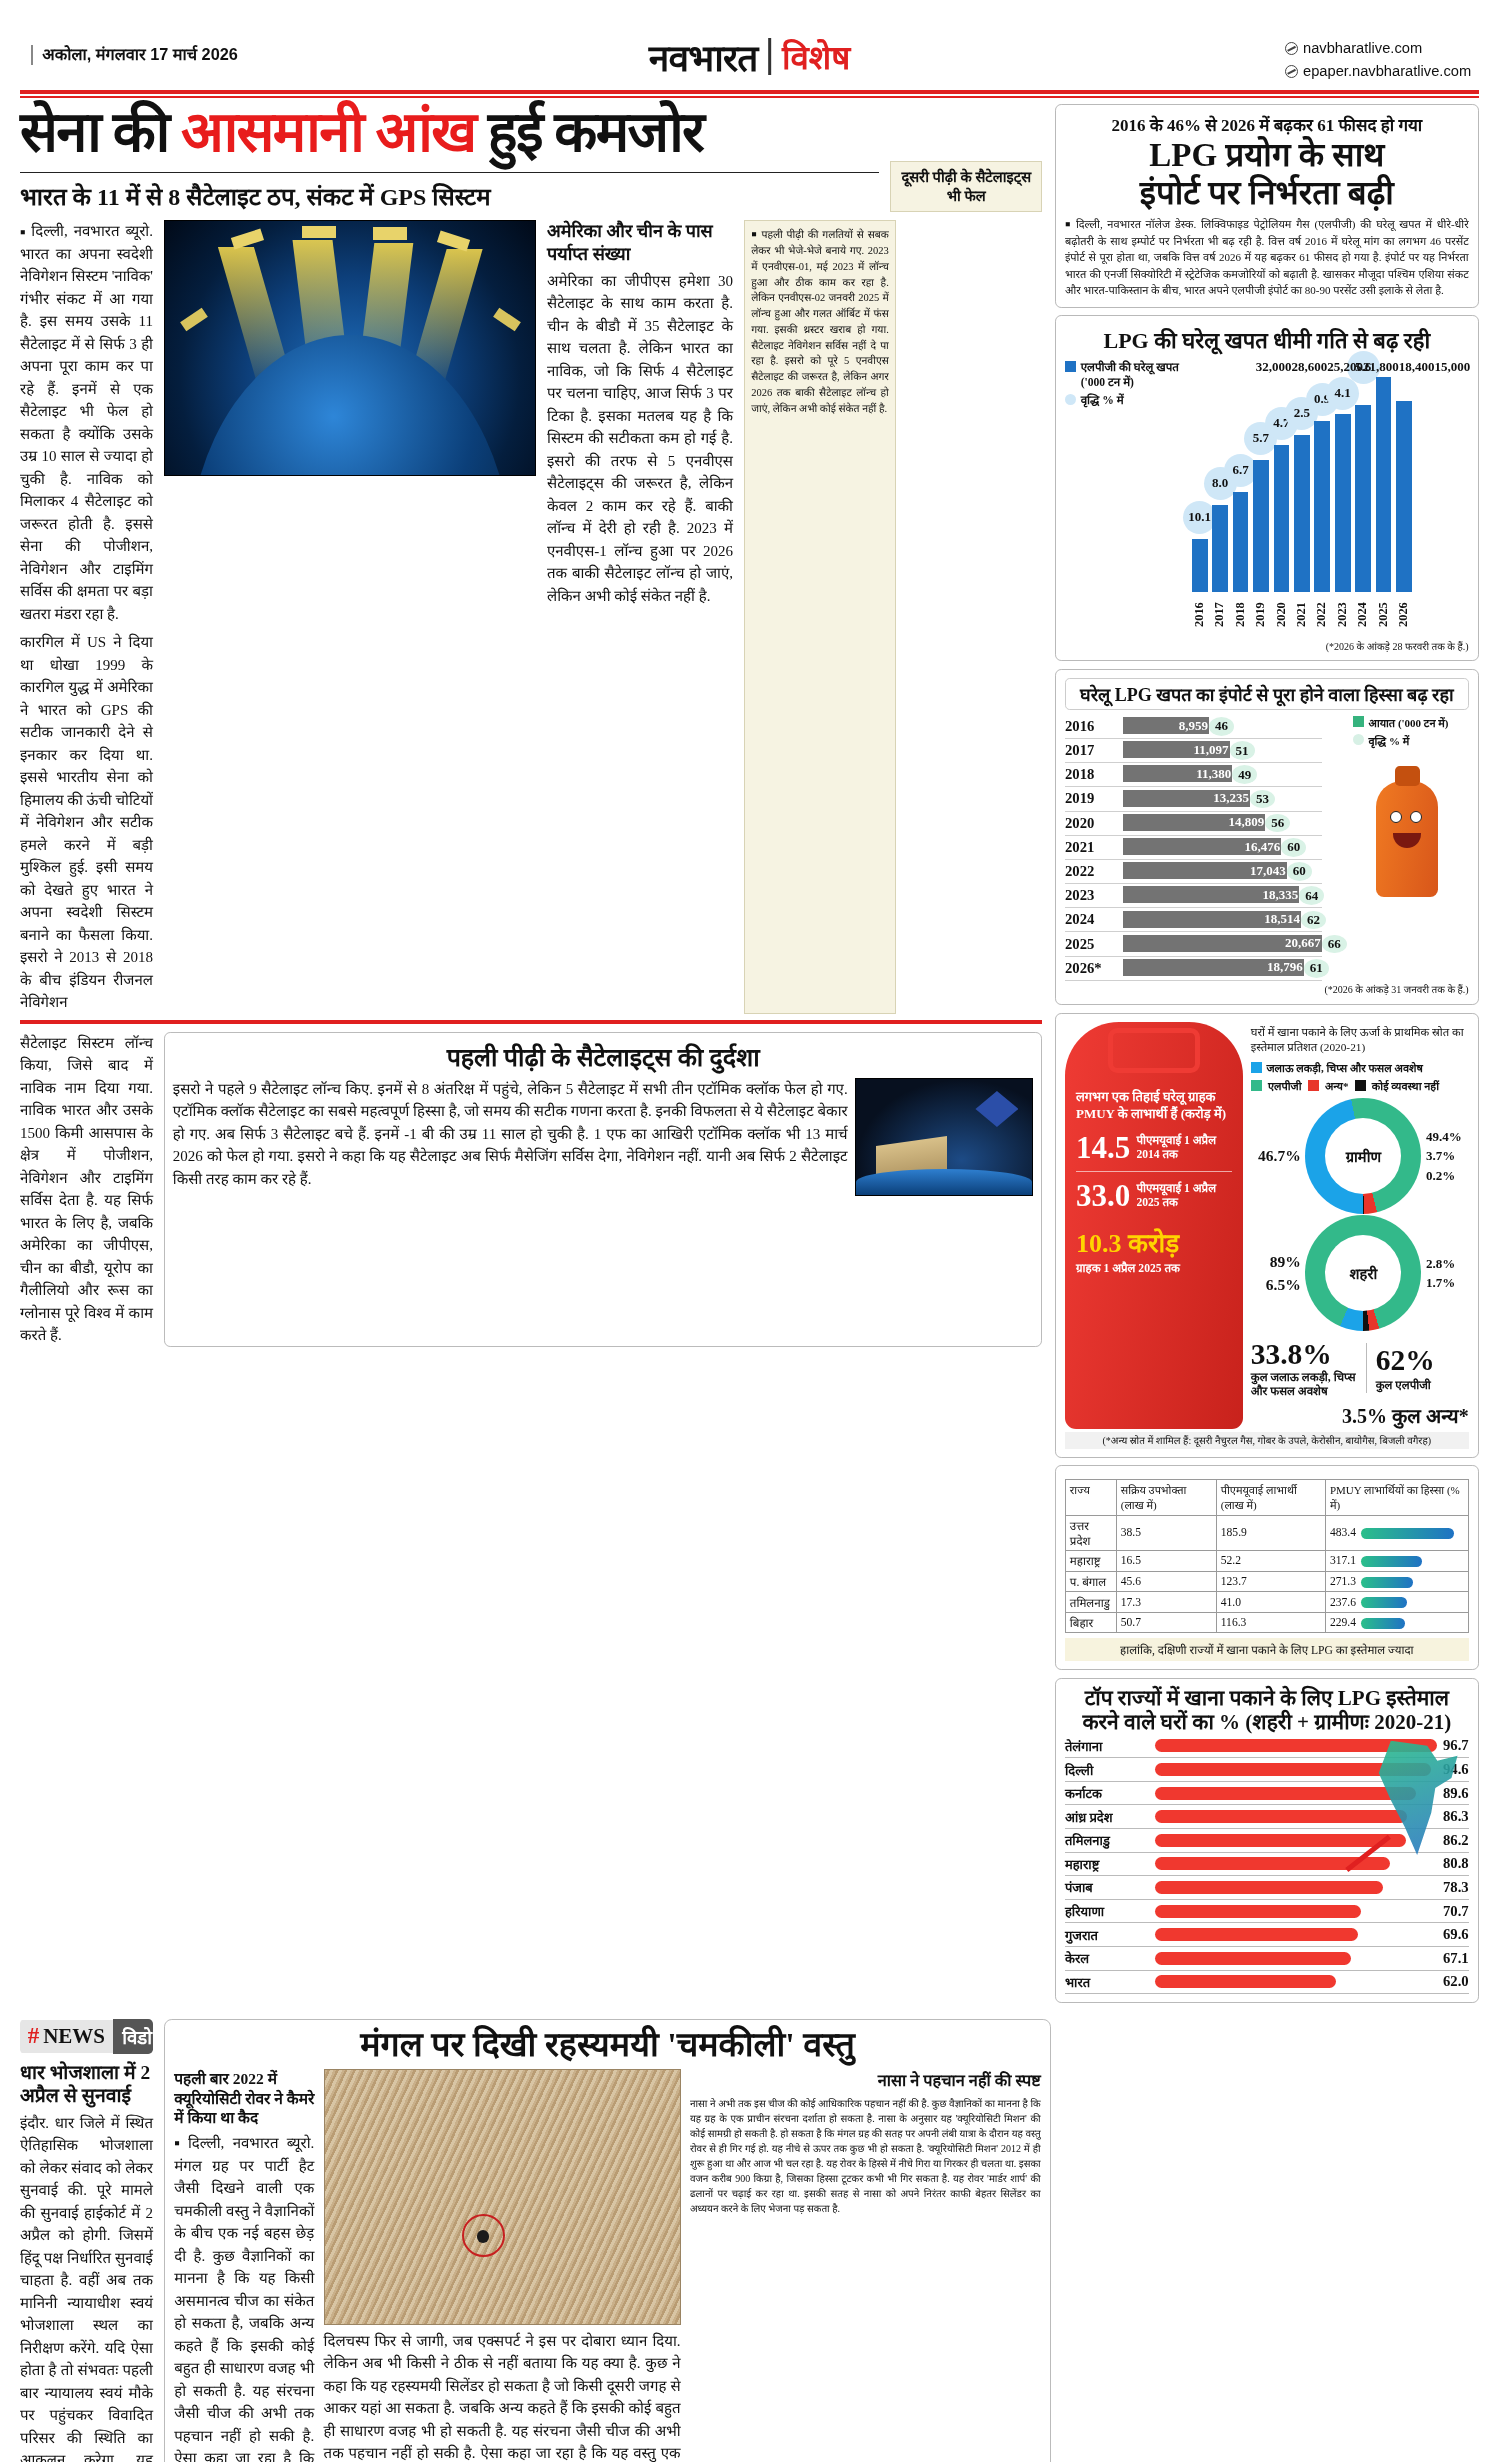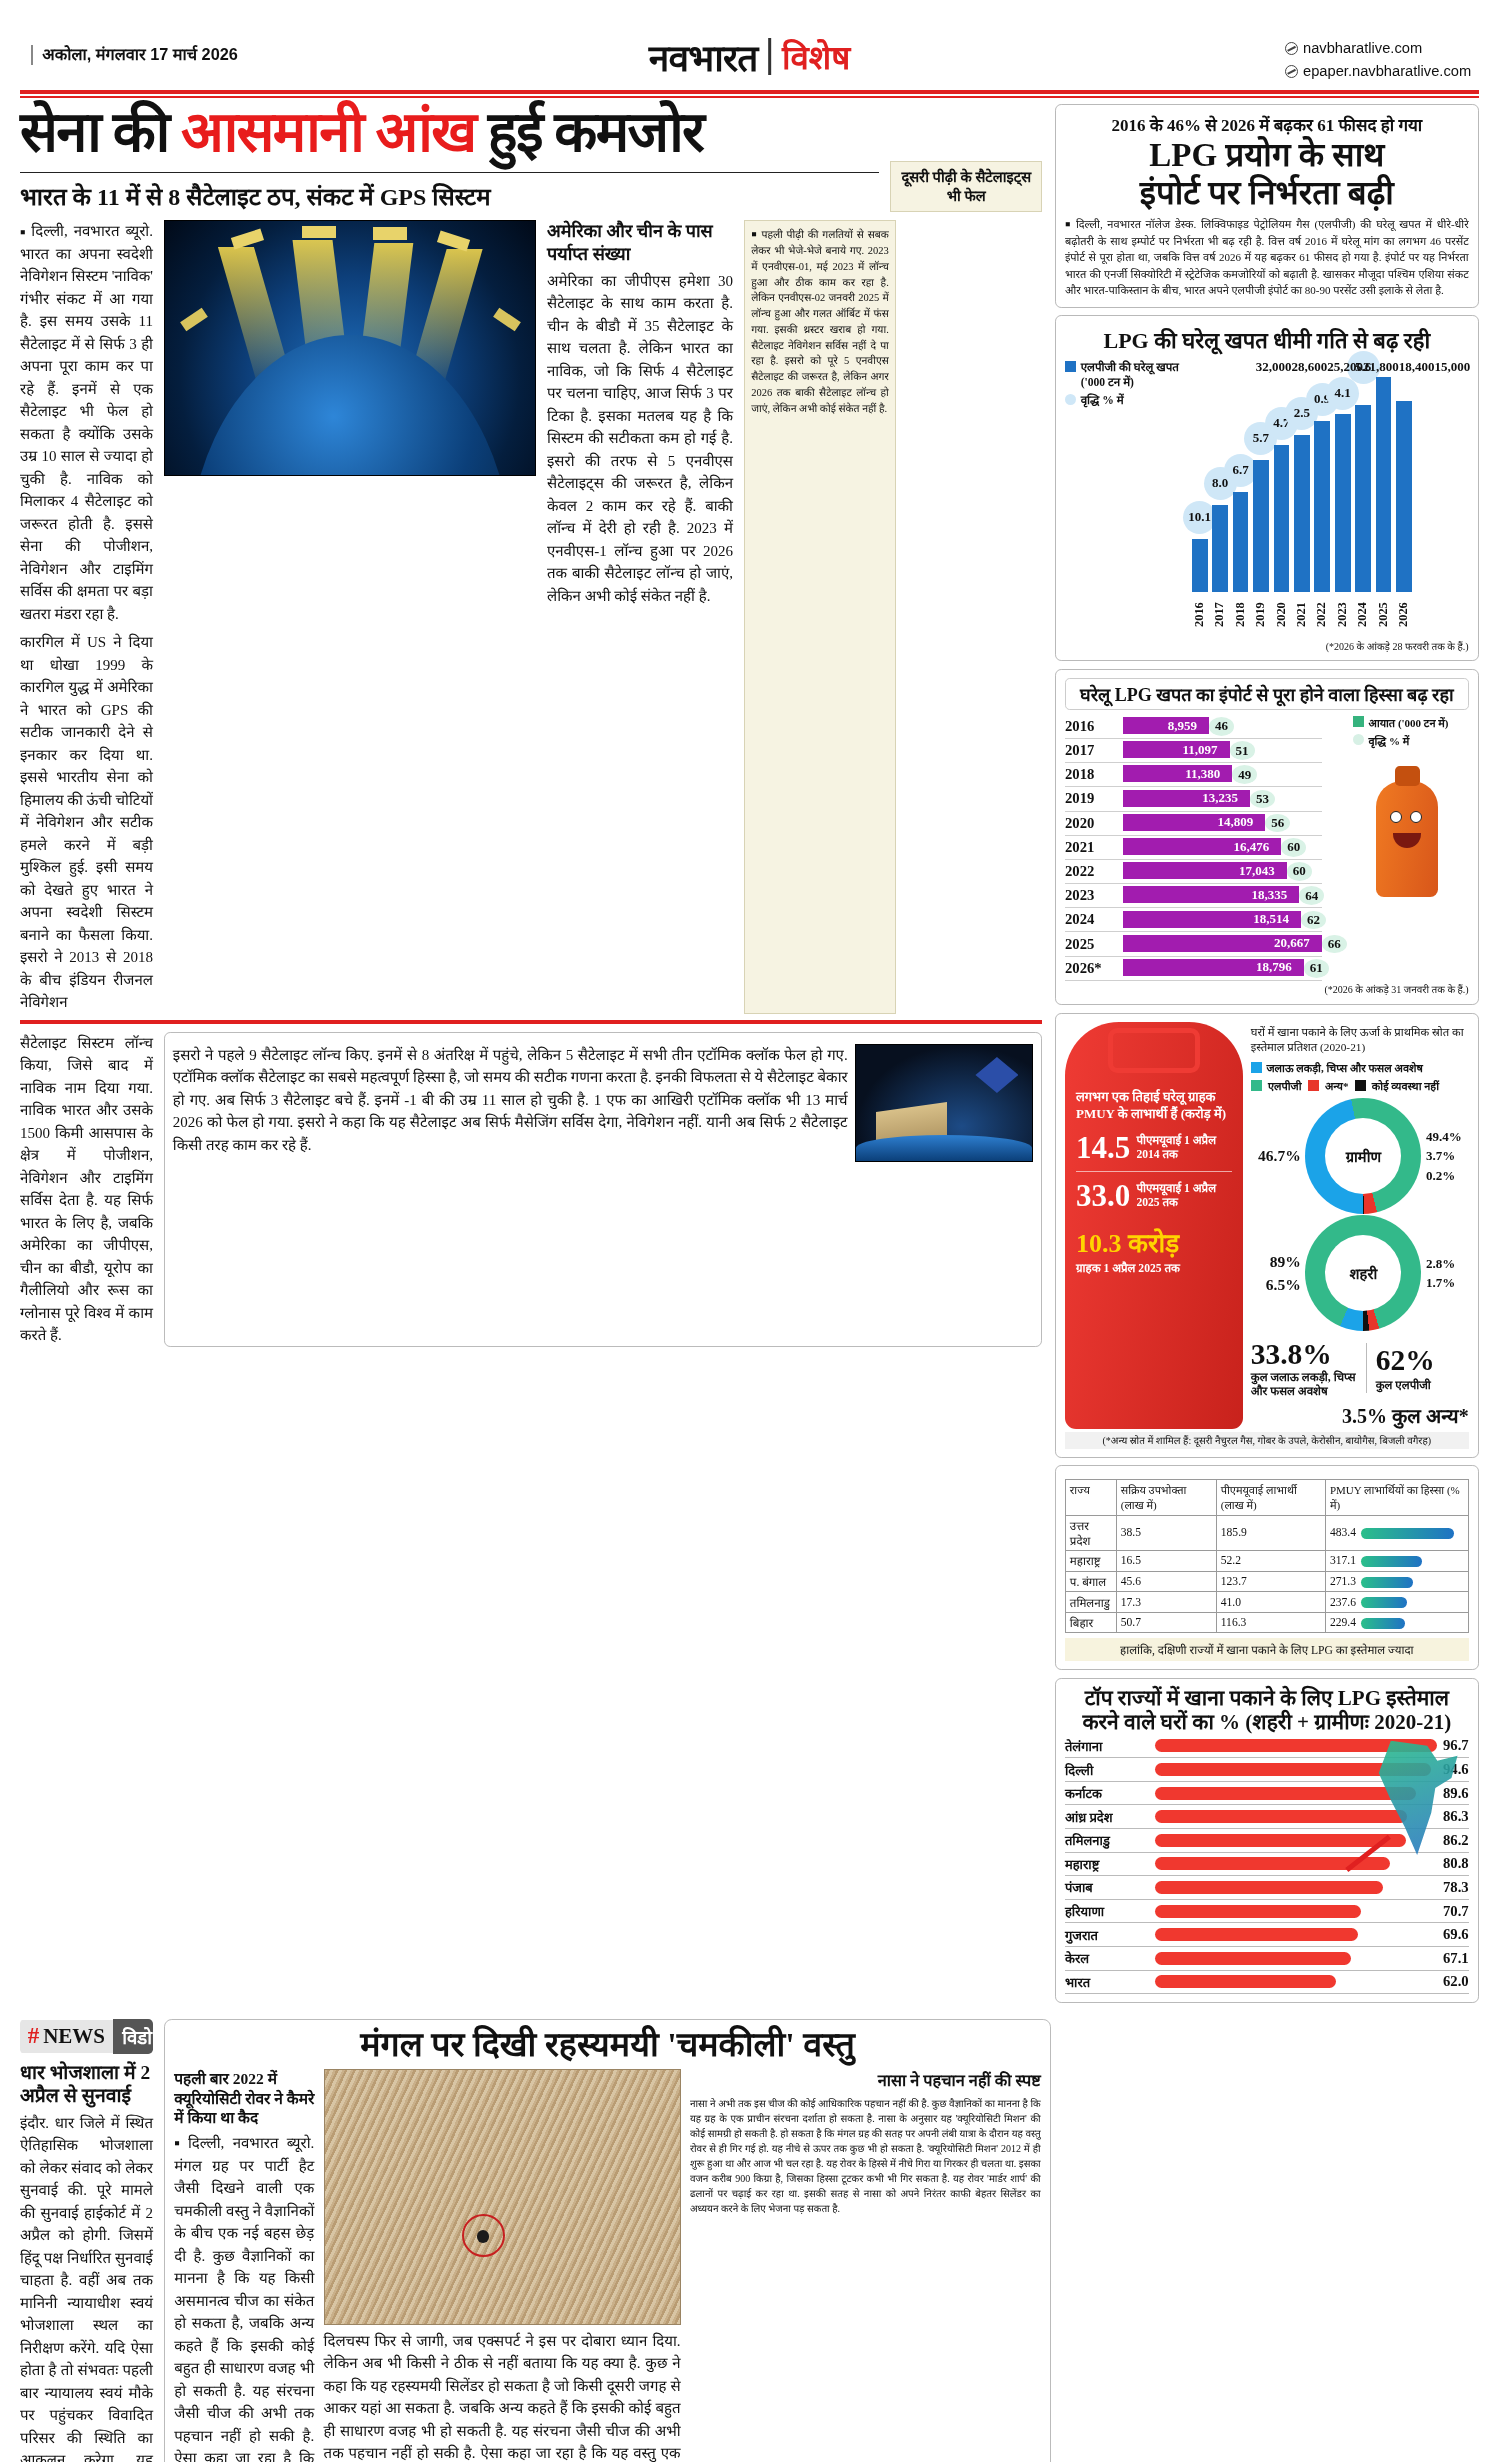--- a/index.html
+++ b/index.html
@@ -79,22 +79,22 @@
   .xlabels{display:flex;gap:4.7px;padding-left:3.1px;}
   .xlabels span{flex:1;text-align:center;font-size:12.4px;font-weight:bold;
      writing-mode:vertical-rl; transform:rotate(180deg); height:45px; margin:0 auto;}
   .ylabels{position:absolute;right:-1.6px;top:0;height:233px;display:flex;flex-direction:row;
      justify-content:space-between;font-size:13px;font-weight:bold;}
 
   
   .ibar-row{display:flex;align-items:center;gap:4.7px;border-bottom:0.8px solid #cfcfcf;padding:2.3px 0;}
   .ibar-year{width:53px;font-size:14.7px;font-weight:bold;}
   .ibar-track{flex:1;position:relative;height:18.6px;}
-  .ibar-fill{height:17px;background:#a21caf;display:flex;align-items:center;justify-content:flex-end;
-             padding-right:12px;color:#fff;font-weight:bold;font-size:13px;}
+  .ibar-fill{height:17px;background:#737373;display:flex;align-items:center;justify-content:flex-end;
+             padding-right:1px;color:#fff;font-weight:bold;font-size:13px;}
   .ibar-pct{position:absolute;right:-26px;top:0;width:25px;height:18.6px;border-radius:50%;
      background:#d9f2e6;display:flex;align-items:center;justify-content:center;font-size:13px;font-weight:bold;}
 
   
   .donut{width:116px;height:116px;border-radius:50%;position:relative;}
   .donut .hole{position:absolute;inset:20px;background:#fff;border-radius:50%;
      display:flex;align-items:center;justify-content:center;font-size:14.7px;font-weight:bold;}
 
   
   .sttable{width:100%;border-collapse:collapse;font-size:11.6px;}
@@ -197,20 +197,21 @@
         </div>
       </div>
 
       <div class="rule-red" style="margin-top:6.2px;"></div>
 
       <div style="display:flex;gap:11px;margin-top:7.8px;">
         <div style="width:133px;">
           <p class="body-txt">सैटेलाइट सिस्टम लॉन्च किया, जिसे बाद में नाविक नाम दिया गया. नाविक भारत और उसके 1500 किमी आसपास के क्षेत्र में पोजीशन, नेविगेशन और टाइमिंग सर्विस देता है. यह सिर्फ भारत के लिए है, जबकि अमेरिका का जीपीएस, चीन का बीडौ, यूरोप का गैलीलियो और रूस का ग्लोनास पूरे विश्व में काम करते हैं.</p>
         </div>
         <div style="flex:1;border:0.8px solid #bbb;border-radius:6.2px;padding:6.2px 7.8px;">
+          <div style="font-size:25px;font-weight:bold;text-align:center;">पहली पीढ़ी के सैटेलाइट्स की दुर्दशा</div>
           <div style="display:flex;gap:7.8px;margin-top:4.7px;">
             <p class="body-txt" style="flex:1;">इसरो ने पहले 9 सैटेलाइट लॉन्च किए. इनमें से 8 अंतरिक्ष में पहुंचे, लेकिन 5 सैटेलाइट में सभी तीन एटॉमिक क्लॉक फेल हो गए. एटॉमिक क्लॉक सैटेलाइट का सबसे महत्वपूर्ण हिस्सा है, जो समय की सटीक गणना करता है. इनकी विफलता से ये सैटेलाइट बेकार हो गए. अब सिर्फ 3 सैटेलाइट बचे हैं. इनमें -1 बी की उम्र 11 साल हो चुकी है. 1 एफ का आखिरी एटॉमिक क्लॉक भी 13 मार्च 2026 को फेल हो गया. इसरो ने कहा कि यह सैटेलाइट अब सिर्फ मैसेजिंग सर्विस देगा, नेविगेशन नहीं. यानी अब सिर्फ 2 सैटेलाइट किसी तरह काम कर रहे हैं.</p>
             <div style="width:178px;height:118px;background:radial-gradient(ellipse at 60% 70%,#1d4b86,#07101f 70%);position:relative;border:0.8px solid #000;">
               <div style="position:absolute;left:20px;bottom:11px;width:71px;height:43px;background:linear-gradient(#d8c089,#a98e5c);transform:skewY(-8deg);"></div>
               <div style="position:absolute;right:14px;top:12.4px;width:43px;height:36px;background:#2b4ea8;clip-path:polygon(50% 0,100% 50%,50% 100%,0 50%);"></div>
               <div style="position:absolute;left:0;bottom:0;width:100%;height:26px;background:linear-gradient(#2e7fd0,#0b3f79);border-radius:100% 100% 0 0;"></div>
             </div>
           </div>
         </div>
       </div>

